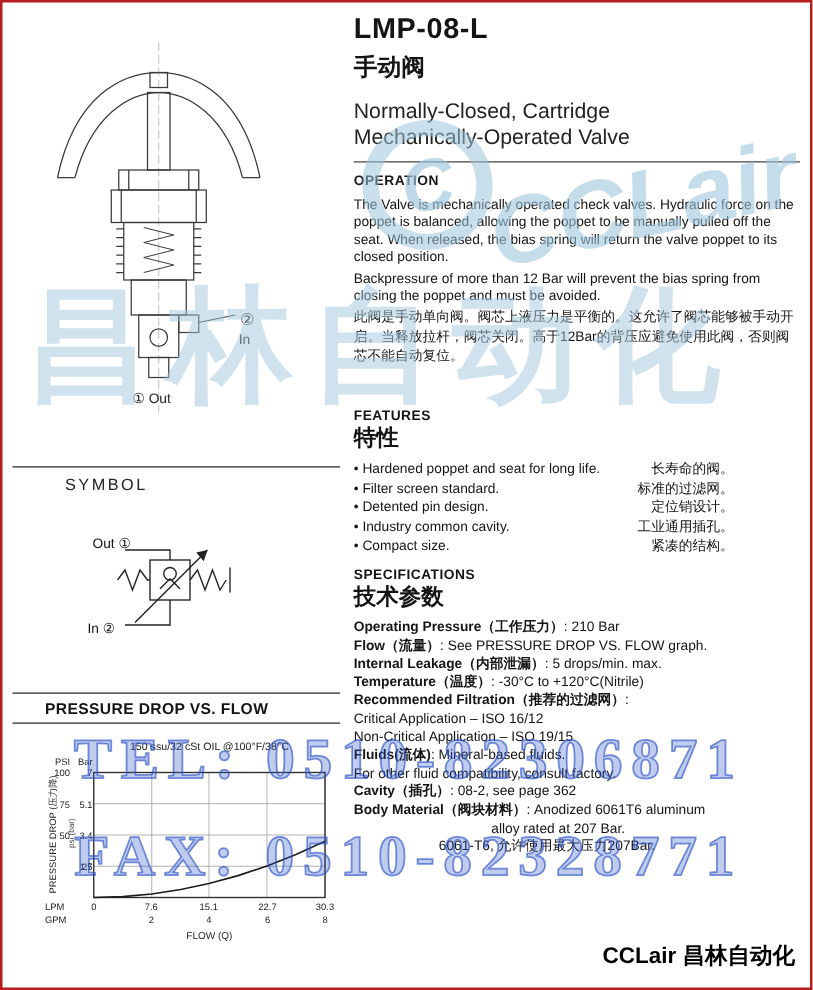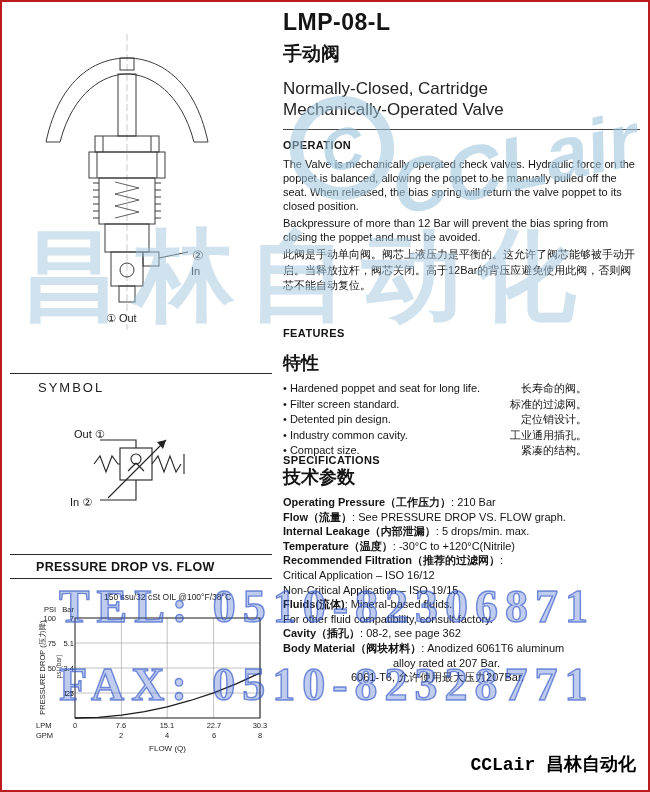--- a/index.html
+++ b/index.html
@@ -65,21 +65,21 @@
   #wm-cn { left:18px; top:208px; font-size:100px; font-weight:bold; letter-spacing:14px;
            color:rgba(160,197,221,0.5); white-space:nowrap; }
   .wm-blue { left:4px; width:642px; text-align:center; white-space:nowrap;
              font-family:"Liberation Serif","DejaVu Serif",serif; font-weight:bold;
              font-size:46px; letter-spacing:7px; color:rgba(47,85,200,0.30);
              -webkit-text-stroke:1.4px rgba(47,85,200,0.65); }
   #wm-tel { top:578px; }
   #wm-fax { top:656px; }
 
   #footer-brand { position:absolute; right:12px; top:750px; font-size:18px;
-                  font-weight:bold; color:#000; z-index:7;font-family:Liberation Mono, monospace; }
+                  font-weight:bold; color:#000; z-index:7; }
 
   svg text { font-family:"Liberation Sans","DejaVu Sans",sans-serif; }
 </style>
 </head>
 <body>
 
 <div id="page">
 
   <div class="abs" style="left:281px; top:7px;">
     <div class="model-title">LMP-08-L</div>
@@ -131,21 +131,21 @@
     <div class="prod-head">Normally-Closed, Cartridge</div>
     <div class="prod-head">Mechanically-Operated Valve</div>
     <div class="rule"></div>
     <div class="sec-head">OPERATION</div>
     <div class="op-p">The Valve is mechanically operated check valves. Hydraulic force on the poppet is balanced, allowing the poppet to be manually pulled off the seat. When released, the bias spring will return the valve poppet to its closed position.</div>
     <div class="op-p">Backpressure of more than 12 Bar will prevent the bias spring from closing the poppet and must be avoided.</div>
     <div class="op-p cn">此阀是手动单向阀。阀芯上液压力是平衡的。这允许了阀芯能够被手动开启。当释放拉杆，阀芯关闭。高于12Bar的背压应避免使用此阀，否则阀芯不能自动复位。</div>
   </div>
 
   <div class="abs" style="left:281px; top:325px;">
-    <div class="sec-head" style="margin-bottom:14px;">FEATURES</div>
+    <div class="sec-head" style="margin-bottom:1px;">FEATURES</div>
     <div class="sec-head-cn">特性</div>
     <div class="feat-row">
       <span class="feat-en">• Hardened poppet and seat for long life.</span>
       <span class="feat-cn">长寿命的阀。</span>
     </div>
     <div class="feat-row">
       <span class="feat-en">• Filter screen standard.</span>
       <span class="feat-cn">标准的过滤网。</span>
     </div>
     <div class="feat-row">
@@ -174,21 +174,21 @@
     <div class="spec-line"><b></b><span>Non-Critical Application – ISO 19/15</span></div>
     <div class="spec-line"><b>Fluids(流体)</b><span>: Mineral-based fluids.</span></div>
     <div class="spec-line"><b></b><span>For other fluid compatibility, consult factory.</span></div>
     <div class="spec-line"><b>Cavity（插孔）</b><span>: 08-2, see page 362</span></div>
     <div class="spec-line"><b>Body Material（阀块材料）</b><span>: Anodized 6061T6 aluminum</span></div>
     <div class="spec-line ind1"><b></b><span>alloy rated at 207 Bar.</span></div>
     <div class="spec-line ind2"><b></b><span>6061-T6, 允许使用最大压力207Bar.</span></div>
   </div>
 
   <div class="hline" style="left:8px; top:371px; width:262px;"></div>
-  <div class="abs symbol-head" style="left:36px; top:378px;">SYMBOL</div>
+  <div class="abs symbol-head" style="left:50px; top:378px;">SYMBOL</div>
 
   <div class="abs" style="left:72px; top:426px; font-size:11px;">Out ①</div>
   <svg class="abs" style="left:58px; top:432px;" width="175" height="78" viewBox="0 0 175 78">
     <g stroke="#222" fill="none" stroke-width="1.1">
       <polyline points="76,14 76,6 40,6"></polyline>
       <rect x="60" y="14" width="32" height="32"></rect>
       <circle cx="76" cy="25" r="5"></circle>
       <line x1="68" y1="37" x2="76" y2="29"></line>
       <line x1="84" y1="37" x2="76" y2="29"></line>
       <polyline points="34,30 40,22 46,38 52,22 58,30 60,30"></polyline>

